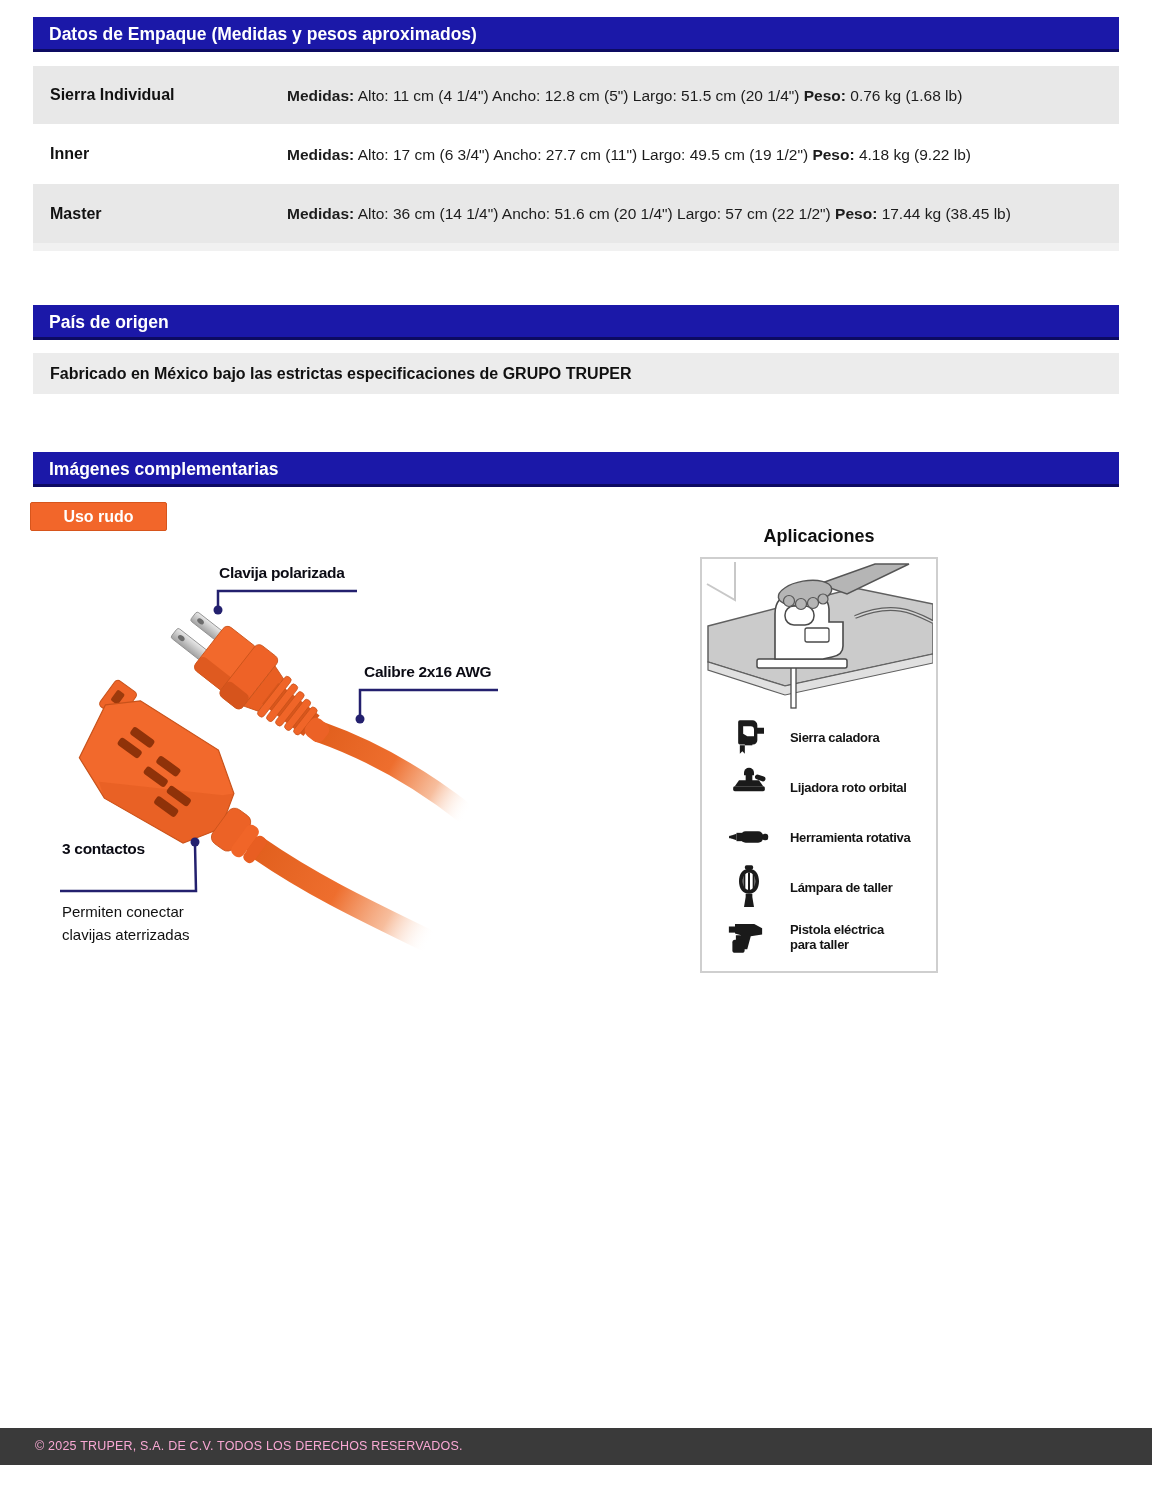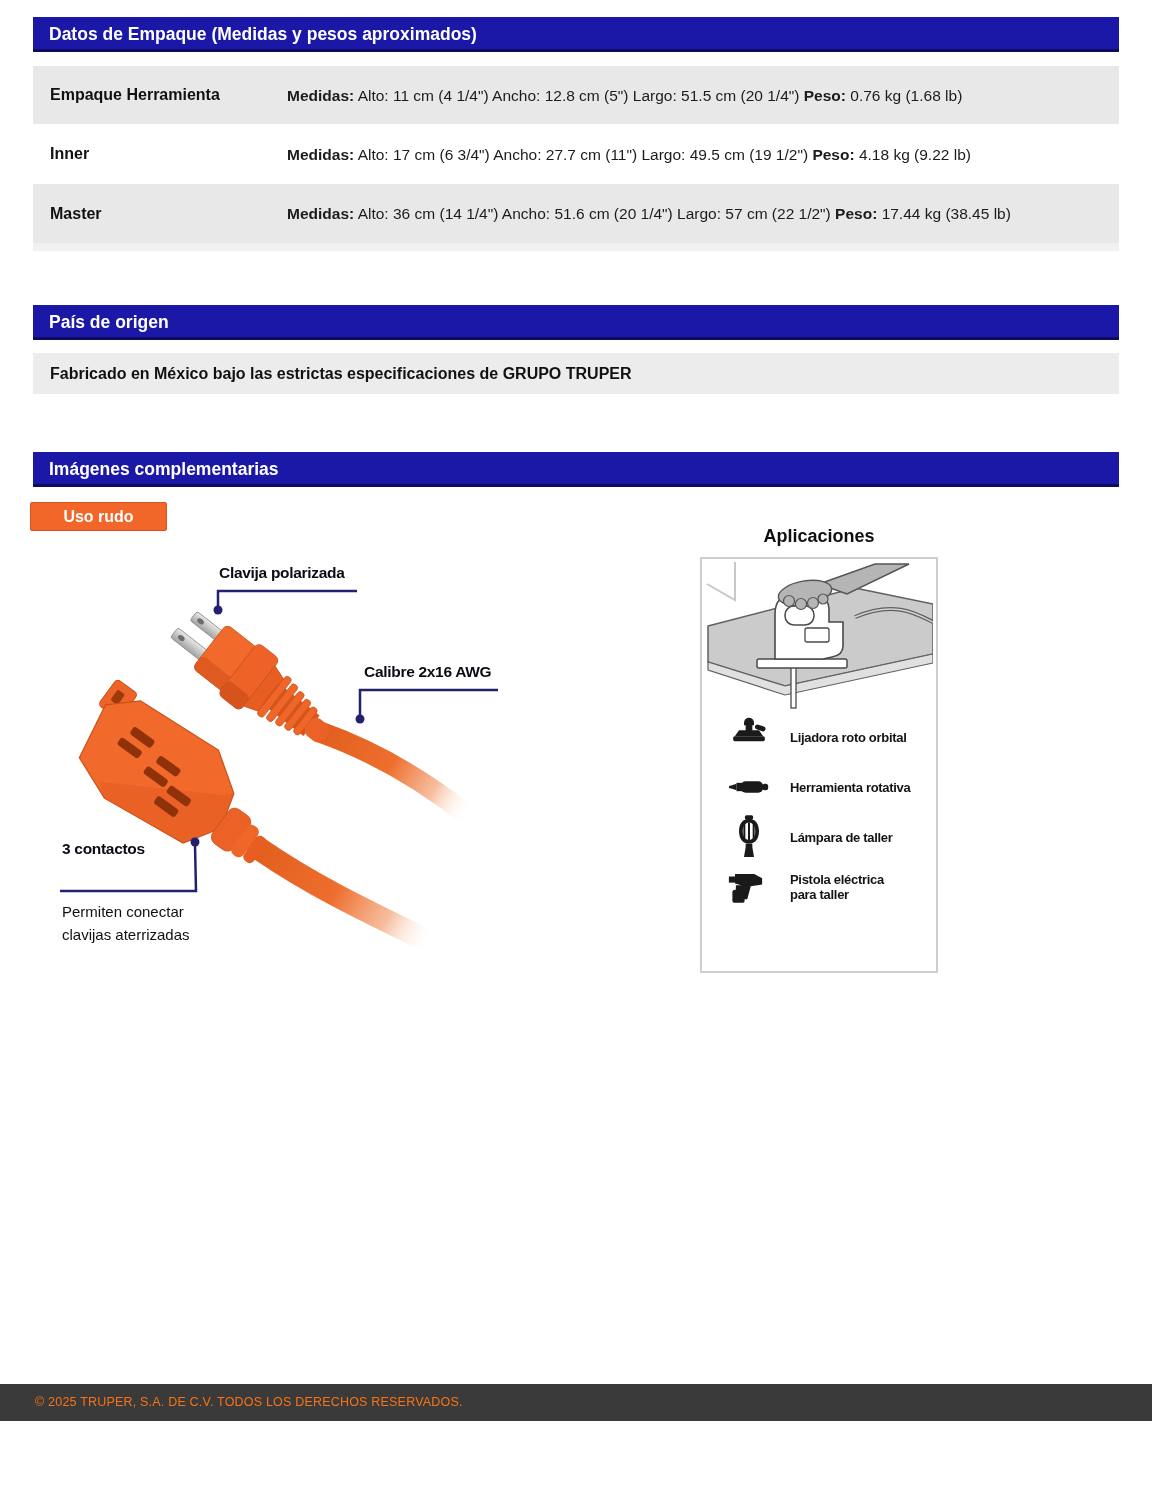--- a/index.html
+++ b/index.html
@@ -22,33 +22,33 @@
   .callout-label{position:absolute;font-weight:bold;font-size:15.5px;letter-spacing:-0.3px;color:#0b0b14;white-space:nowrap;}
   .callout-note{position:absolute;font-size:15px;line-height:23px;color:#101010;white-space:nowrap;}
   .apps-title{position:absolute;left:700px;top:526px;width:238px;text-align:center;
               font-weight:bold;font-size:18px;color:#0e0e0e;}
   .apps-panel{position:absolute;left:700px;top:557px;width:238px;height:416px;background:#fff;
               border:2px solid #CFCFCF;box-sizing:border-box;}
   .apps-illustration{display:block;margin:3px auto 0 auto;}
   .app-item{display:flex;align-items:center;height:50px;padding:0 6px;}
   .app-icon{width:82px;min-width:82px;display:flex;align-items:center;justify-content:center;}
   .app-label{flex:1;font-weight:bold;font-size:13px;letter-spacing:-0.3px;line-height:15px;color:#141414;}
-  .footer{position:absolute;left:0;top:1384px;width:1152px;height:37px;background:#3A3A3A;
-          color:#f97316;font-size:12.5px;line-height:37px;padding-left:35px;box-sizing:border-box;letter-spacing:0.2px;}
+  .footer{position:absolute;left:0;top:1428px;width:1152px;height:37px;background:#3A3A3A;
+          color:#f9a8d4;font-size:12.5px;line-height:37px;padding-left:35px;box-sizing:border-box;letter-spacing:0.2px;}
   .cord-svg{position:absolute;left:30px;top:550px;}
 </style>
 </head>
 <body>
 
 <div class="page">
 
   <div class="bar" style="top:17px">Datos de Empaque (Medidas y pesos aproximados)</div>
 
   <div class="trow" style="top:66px;height:58px;background:#E8E8E8">
-    <div class="tlabel">Empaque Herramienta</div>
+    <div class="tlabel">Sierra Individual</div>
     <div class="tvalue">
       <div><b>Medidas:</b> <span>Alto: 11 cm (4 1/4") Ancho: 12.8 cm (5") Largo: 51.5 cm (20 1/4")</span> <b>Peso:</b> <span>0.76 kg (1.68 lb)</span></div>
     </div>
   </div>
   <div class="trow" style="top:124px;height:60px;background:#FFFFFF">
     <div class="tlabel">Inner</div>
     <div class="tvalue">
       <div><b>Medidas:</b> <span>Alto: 17 cm (6 3/4") Ancho: 27.7 cm (11") Largo: 49.5 cm (19 1/2")</span> <b>Peso:</b> <span>4.18 kg (9.22 lb)</span></div>
     </div>
   </div>
@@ -160,20 +160,30 @@
       <rect x="80" y="44" width="29" height="19" rx="9" fill="#FFFFFF" stroke="#4A4A4A" stroke-width="1.5"></rect>
       <rect x="100" y="66" width="24" height="14" rx="2" fill="#FFFFFF" stroke="#4A4A4A" stroke-width="1.3"></rect>
       <polygon points="114,22 170,2 204,2 142,32" fill="#B5B5B5" stroke="#555555" stroke-width="1.4"></polygon>
       <ellipse cx="100" cy="31" rx="27" ry="12" fill="#B5B5B5" stroke="#555555" stroke-width="1.4" transform="rotate(-10 100 31)"></ellipse>
       <circle cx="84" cy="39" r="5.5" fill="#B5B5B5" stroke="#555555" stroke-width="1.2"></circle>
       <circle cx="96" cy="42" r="5.5" fill="#B5B5B5" stroke="#555555" stroke-width="1.2"></circle>
       <circle cx="108" cy="41" r="5.5" fill="#B5B5B5" stroke="#555555" stroke-width="1.2"></circle>
       <circle cx="118" cy="37" r="5" fill="#B5B5B5" stroke="#555555" stroke-width="1.2"></circle>
     </svg>
 
+    <div class="app-item">
+      <div class="app-icon">
+        <svg width="40" height="40" viewBox="0 0 48 48" fill="#1A1A1A">
+          <path fill-rule="evenodd" d="M13 4h15a6 6 0 0 1 6 6v3h8v7h-8v8a5 5 0 0 1-5 5H13a2 2 0 0 1-2-2V6a2 2 0 0 1 2-2zm4 7v9l5 3h8v-8a4 4 0 0 0-4-4z"></path>
+          <path d="M13 34h6v10l-3-3-3 3z"></path>
+            <rect x="19" y="31" width="9" height="3"></rect>
+        </svg>
+      </div>
+      <div class="app-label">Sierra caladora</div>
+    </div>
 
     <div class="app-item">
       <div class="app-icon">
         <svg width="40" height="40" viewBox="0 0 48 48" fill="#1A1A1A">
           <path d="M18 7a6 6 0 0 1 12 0v3H18z"></path>
           <rect x="20" y="9" width="8" height="8"></rect>
           <rect x="31" y="10" width="13" height="6" rx="3" transform="rotate(20 37 13)"></rect>
           <path d="M12 16h24l5 7H7z"></path>
           <rect x="5" y="23" width="38" height="6" rx="2"></rect>
         </svg>

